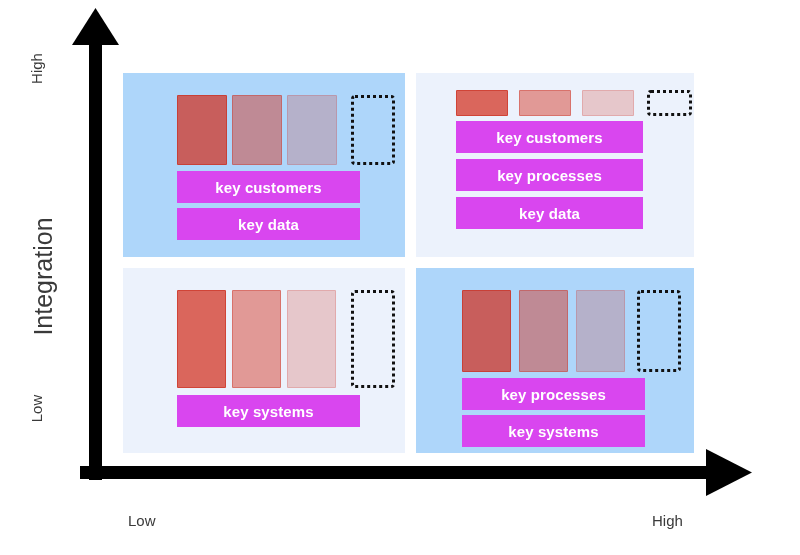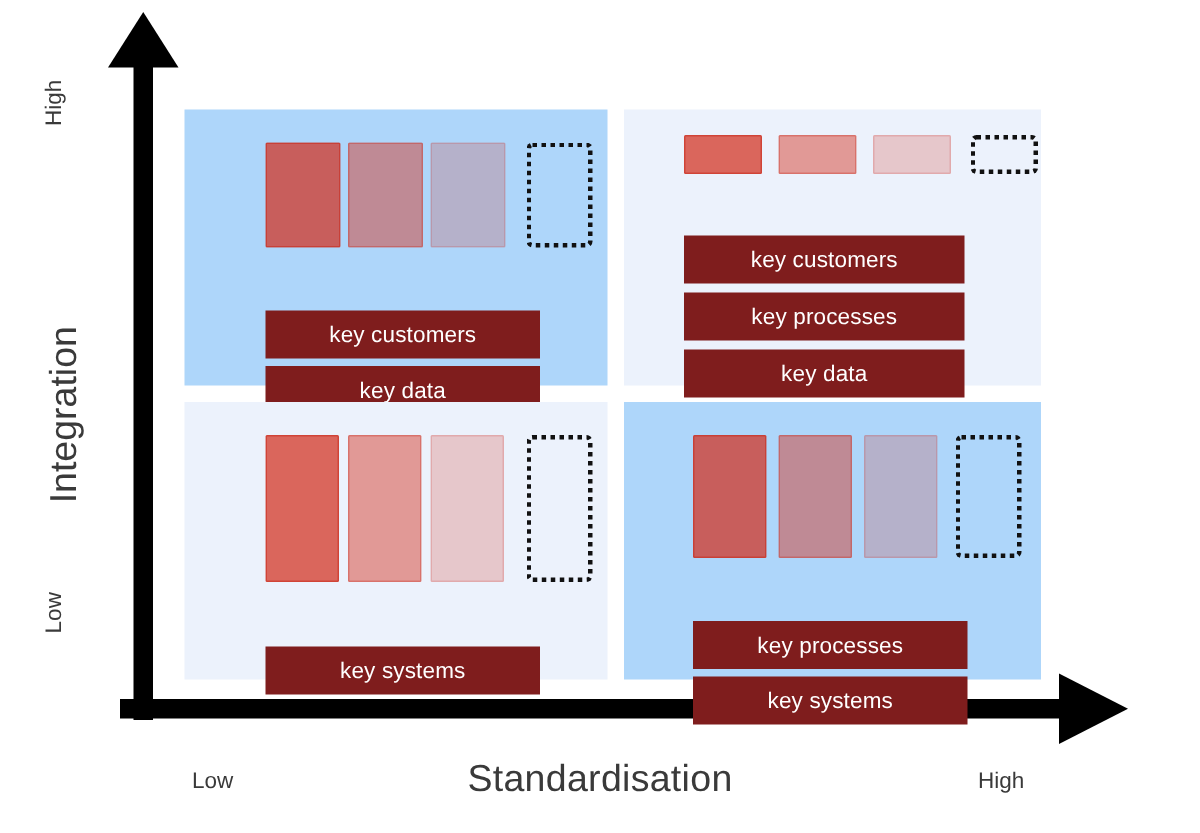--- a/index.html
+++ b/index.html
@@ -100,51 +100,49 @@
   .bar-3 { background: rgba(211, 47, 31, 0.22); border: 1px solid rgba(200,40,25,0.18); }
   .bar-empty {
     background: transparent;
     border: 3px dotted #111111;
     border-radius: 4px;
   }
 
   
   .labelbar {
     position: absolute;
-    background: #7f1d1d;
+    background: #d946ef;
     color: #ffffff;
     font-size: 15px;
-    font-weight: normal;
+    font-weight: bold;
     display: flex;
     align-items: center;
     justify-content: center;
     box-sizing: border-box;
     letter-spacing: 0.1px;
-    margin-top: 36px;
   }
 </style>
 </head>
 <body>
 
 <div id="canvas">
 
   <svg id="axes" viewBox="0 0 800 555" width="800" height="555">
 
     <rect x="89" y="40" width="13" height="440" fill="#000000"></rect>
 
     <polygon points="95.5,8 119,45 72,45" fill="#000000"></polygon>
 
     <rect x="80" y="466" width="32" height="12" fill="#000000"></rect>
 
     <rect x="80" y="466" width="635" height="13" fill="#000000"></rect>
 
     <polygon points="752,472.5 706,496 706,449" fill="#000000"></polygon>
   </svg>
 
-  <div class="axis-title-x">Standardisation</div>
   <div class="axis-title-y">Integration</div>
 
   <div class="tick-label tick-x-low">Low</div>
   <div class="tick-label tick-x-high">High</div>
   <div class="tick-label tick-y-low">Low</div>
   <div class="tick-label tick-y-high">High</div>
 
   <div class="quadrant q-dark" id="q-tl">
     <div class="bars" style="left:54px; top:22px; height:70px; gap:5px;">
       <div class="bar bar-1" style="width:50px;height:70px;"></div>

